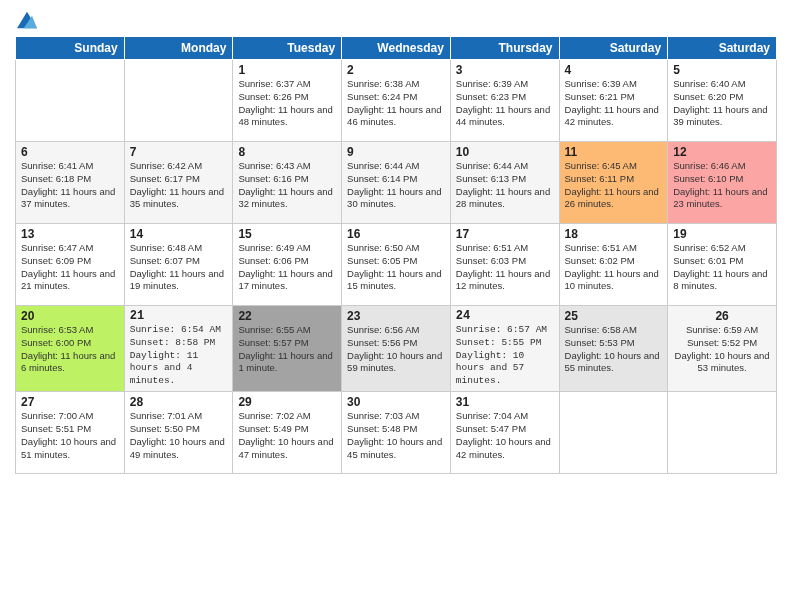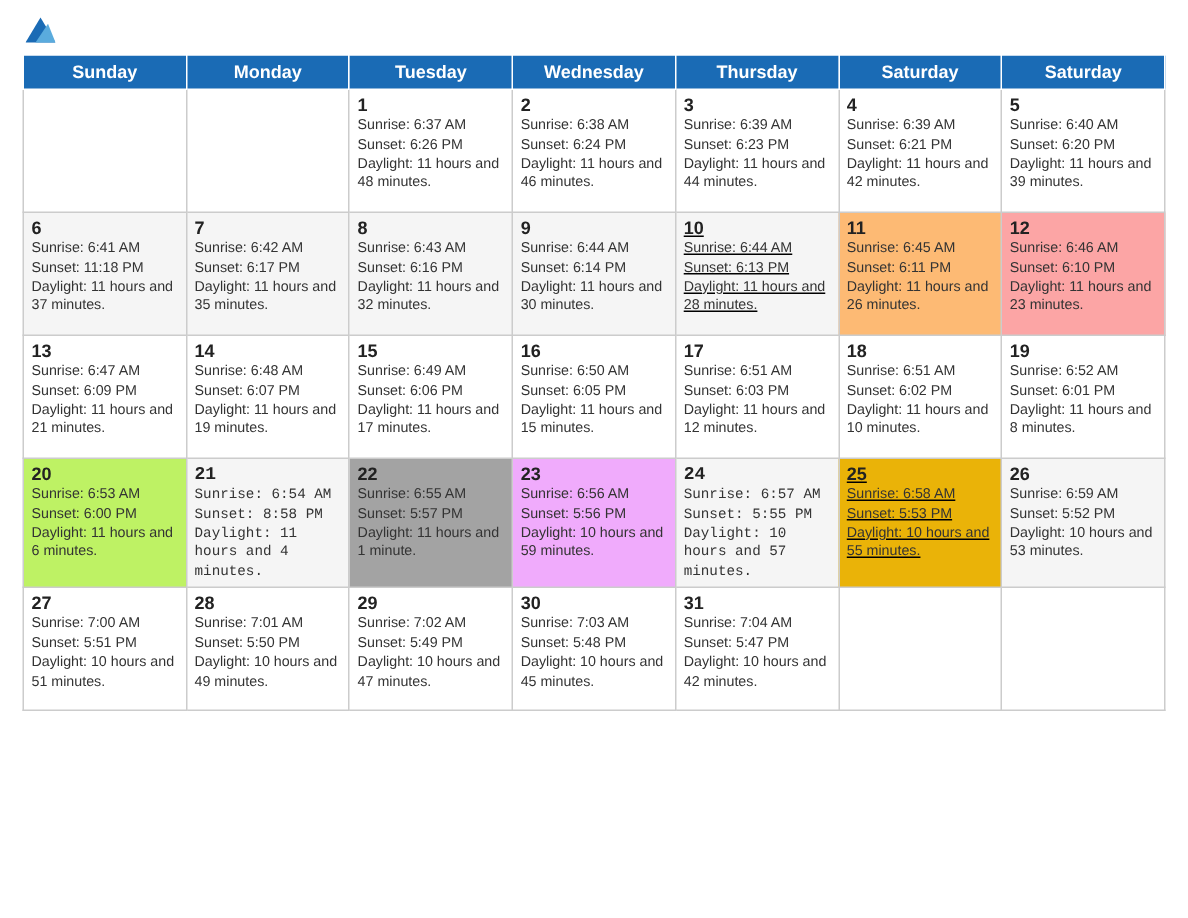--- a/index.html
+++ b/index.html
@@ -58,21 +58,21 @@
       color: #333;
     }
     .calendar {
       width: 100%;
       border-collapse: collapse;
       table-layout: fixed;
     }
     .calendar th {
       background: #1a6bb5;
       color: #fff;
-      text-align: center;
+      text-align: right;
       padding: 4px 6px;
       font-size: 12px;
       border: 1px solid #fff;
     }
     .calendar td {
       border: 1px solid #ccc;
       vertical-align: top;
       padding: 3px 5px;
       height: 82px;
       background: #fff;
@@ -162,42 +162,42 @@
             <span class="day-num">5</span>
             <div class="day-detail">Sunrise: 6:40 AM
 Sunset: 6:20 PM
 Daylight: 11 hours and 39 minutes.</div>
           </td>
         </tr>
         <tr>
           <td style="background: rgb(245, 245, 245);">
             <span class="day-num">6</span>
             <div class="day-detail">Sunrise: 6:41 AM
-Sunset: 11:18 PM
+Sunset: 6:18 PM
 Daylight: 11 hours and 37 minutes.</div>
           </td>
           <td style="background: rgb(245, 245, 245);">
             <span class="day-num">7</span>
             <div class="day-detail">Sunrise: 6:42 AM
 Sunset: 6:17 PM
 Daylight: 11 hours and 35 minutes.</div>
           </td>
           <td style="background: rgb(245, 245, 245);">
             <span class="day-num">8</span>
             <div class="day-detail">Sunrise: 6:43 AM
 Sunset: 6:16 PM
 Daylight: 11 hours and 32 minutes.</div>
           </td>
           <td style="background: rgb(245, 245, 245);">
             <span class="day-num">9</span>
             <div class="day-detail">Sunrise: 6:44 AM
 Sunset: 6:14 PM
 Daylight: 11 hours and 30 minutes.</div>
           </td>
-          <td style="background: rgb(245, 245, 245); text-decoration: underline;">
+          <td style="background: rgb(245, 245, 245);">
             <span class="day-num">10</span>
             <div class="day-detail">Sunrise: 6:44 AM
 Sunset: 6:13 PM
 Daylight: 11 hours and 28 minutes.</div>
           </td>
           <td style="background: #fdba74;">
             <span class="day-num">11</span>
             <div class="day-detail">Sunrise: 6:45 AM
 Sunset: 6:11 PM
 Daylight: 11 hours and 26 minutes.</div>
@@ -265,39 +265,39 @@
             <div class="day-detail">Sunrise: 6:54 AM
 Sunset: 8:58 PM
 Daylight: 11 hours and 4 minutes.</div>
           </td>
           <td style="background: #a3a3a3;">
             <span class="day-num">22</span>
             <div class="day-detail">Sunrise: 6:55 AM
 Sunset: 5:57 PM
 Daylight: 11 hours and 1 minute.</div>
           </td>
-          <td style="background: #f0abfc; margin-top: 20px;">
+          <td style="background: #e5e5e5; margin-top: 20px;">
             <span class="day-num">23</span>
             <div class="day-detail">Sunrise: 6:56 AM
 Sunset: 5:56 PM
 Daylight: 10 hours and 59 minutes.</div>
           </td>
           <td style="background: rgb(245, 245, 245); font-family: Liberation Mono, monospace;">
             <span class="day-num">24</span>
             <div class="day-detail">Sunrise: 6:57 AM
 Sunset: 5:55 PM
 Daylight: 10 hours and 57 minutes.</div>
           </td>
-          <td style="background: #eab308; text-decoration: underline;">
+          <td style="background: #e5e5e5;">
             <span class="day-num">25</span>
             <div class="day-detail">Sunrise: 6:58 AM
 Sunset: 5:53 PM
 Daylight: 10 hours and 55 minutes.</div>
           </td>
-          <td style="background: rgb(245, 245, 245);">
+          <td style="background: rgb(245, 245, 245); text-align: center;">
             <span class="day-num">26</span>
             <div class="day-detail">Sunrise: 6:59 AM
 Sunset: 5:52 PM
 Daylight: 10 hours and 53 minutes.</div>
           </td>
         </tr>
         <tr>
           <td>
             <span class="day-num">27</span>
             <div class="day-detail">Sunrise: 7:00 AM

